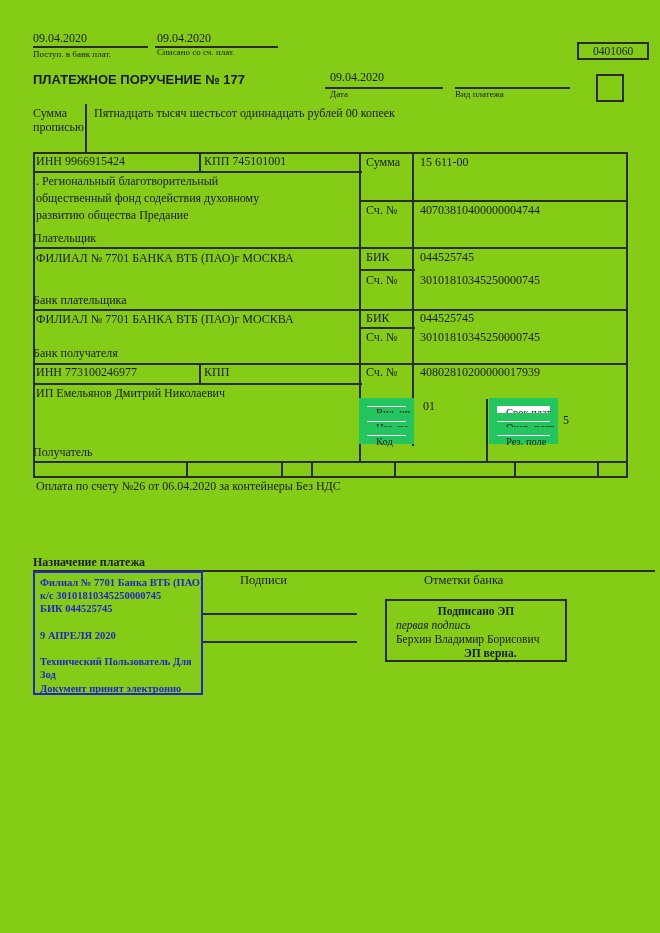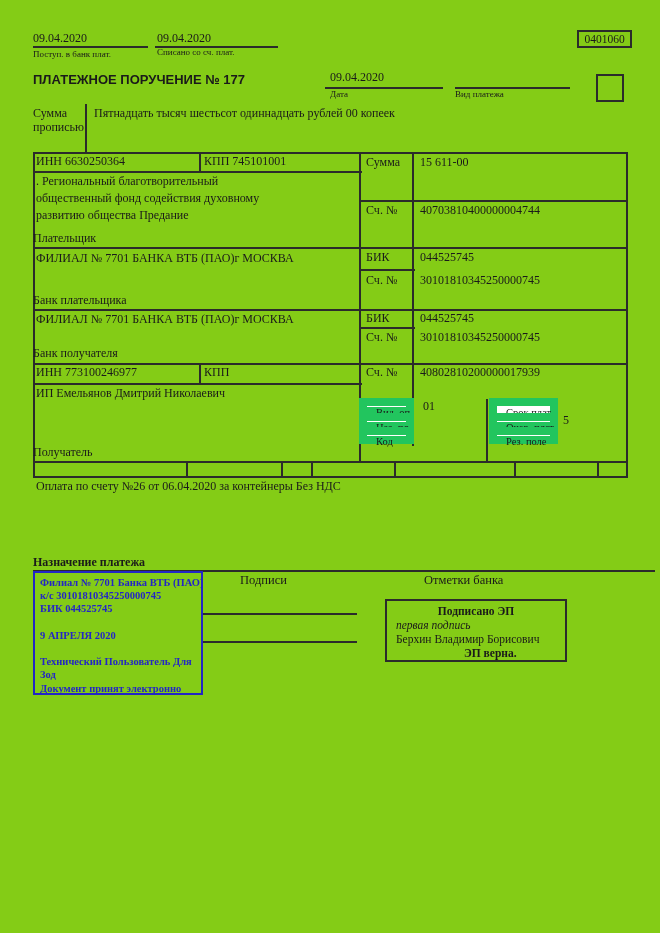--- a/index.html
+++ b/index.html
@@ -28,21 +28,21 @@
 <div class="page">
 
   <div class="t" style="left:33px;top:32px;">09.04.2020</div>
   <div class="hl" style="left:33px;top:46px;width:115px;"></div>
   <div class="t small" style="left:33px;top:50px;">Поступ. в банк плат.</div>
 
   <div class="t" style="left:157px;top:32px;">09.04.2020</div>
   <div class="hl" style="left:155px;top:46px;width:123px;"></div>
   <div class="t small" style="left:157px;top:48px;">Списано со сч. плат.</div>
 
-  <div class="bx" style="left:577px;top:30px;width:55px;height:18px;text-align:center;font-size:11.5px;line-height:14px;">0401060</div>
+  <div class="bx" style="left:577px;top:42px;width:72px;height:18px;text-align:center;font-size:11.5px;line-height:14px;">0401060</div>
 
   <div class="t b sans" style="left:33px;top:73px;font-size:13px;">ПЛАТЕЖНОЕ ПОРУЧЕНИЕ № 177</div>
   <div class="t" style="left:330px;top:71px;">09.04.2020</div>
   <div class="hl" style="left:325px;top:87px;width:118px;"></div>
   <div class="t small" style="left:330px;top:90px;">Дата</div>
   <div class="hl" style="left:455px;top:87px;width:115px;"></div>
   <div class="t small" style="left:455px;top:90px;">Вид платежа</div>
   <div class="bx" style="left:596px;top:74px;width:28px;height:28px;"></div>
 
   <div class="t" style="left:33px;top:107px;">Сумма</div>
@@ -70,21 +70,21 @@
   <div class="vl" style="left:412px;top:152px;height:294px;"></div>
   <div class="vl" style="left:486px;top:399px;height:64px;"></div>
 
   <div class="vl" style="left:186px;top:461px;height:17px;"></div>
   <div class="vl" style="left:281px;top:461px;height:17px;"></div>
   <div class="vl" style="left:311px;top:461px;height:17px;"></div>
   <div class="vl" style="left:394px;top:461px;height:17px;"></div>
   <div class="vl" style="left:514px;top:461px;height:17px;"></div>
   <div class="vl" style="left:597px;top:461px;height:17px;"></div>
 
-  <div class="t" style="left:36px;top:155px;">ИНН 6630250364</div>
+  <div class="t" style="left:36px;top:155px;">ИНН 9966915424</div>
   <div class="t" style="left:204px;top:155px;">КПП 745101001</div>
   <div class="t" style="left:36px;top:175px;">. Региональный благотворительный</div>
   <div class="t" style="left:36px;top:192px;">общественный фонд содействия духовному</div>
   <div class="t" style="left:36px;top:209px;">развитию общества Предание</div>
   <div class="t" style="left:33px;top:232px;">Плательщик</div>
 
   <div class="t" style="left:366px;top:156px;">Сумма</div>
   <div class="t" style="left:420px;top:156px;">15 611-00</div>
   <div class="t" style="left:366px;top:204px;">Сч. №</div>
   <div class="t" style="left:420px;top:204px;">40703810400000004744</div>

